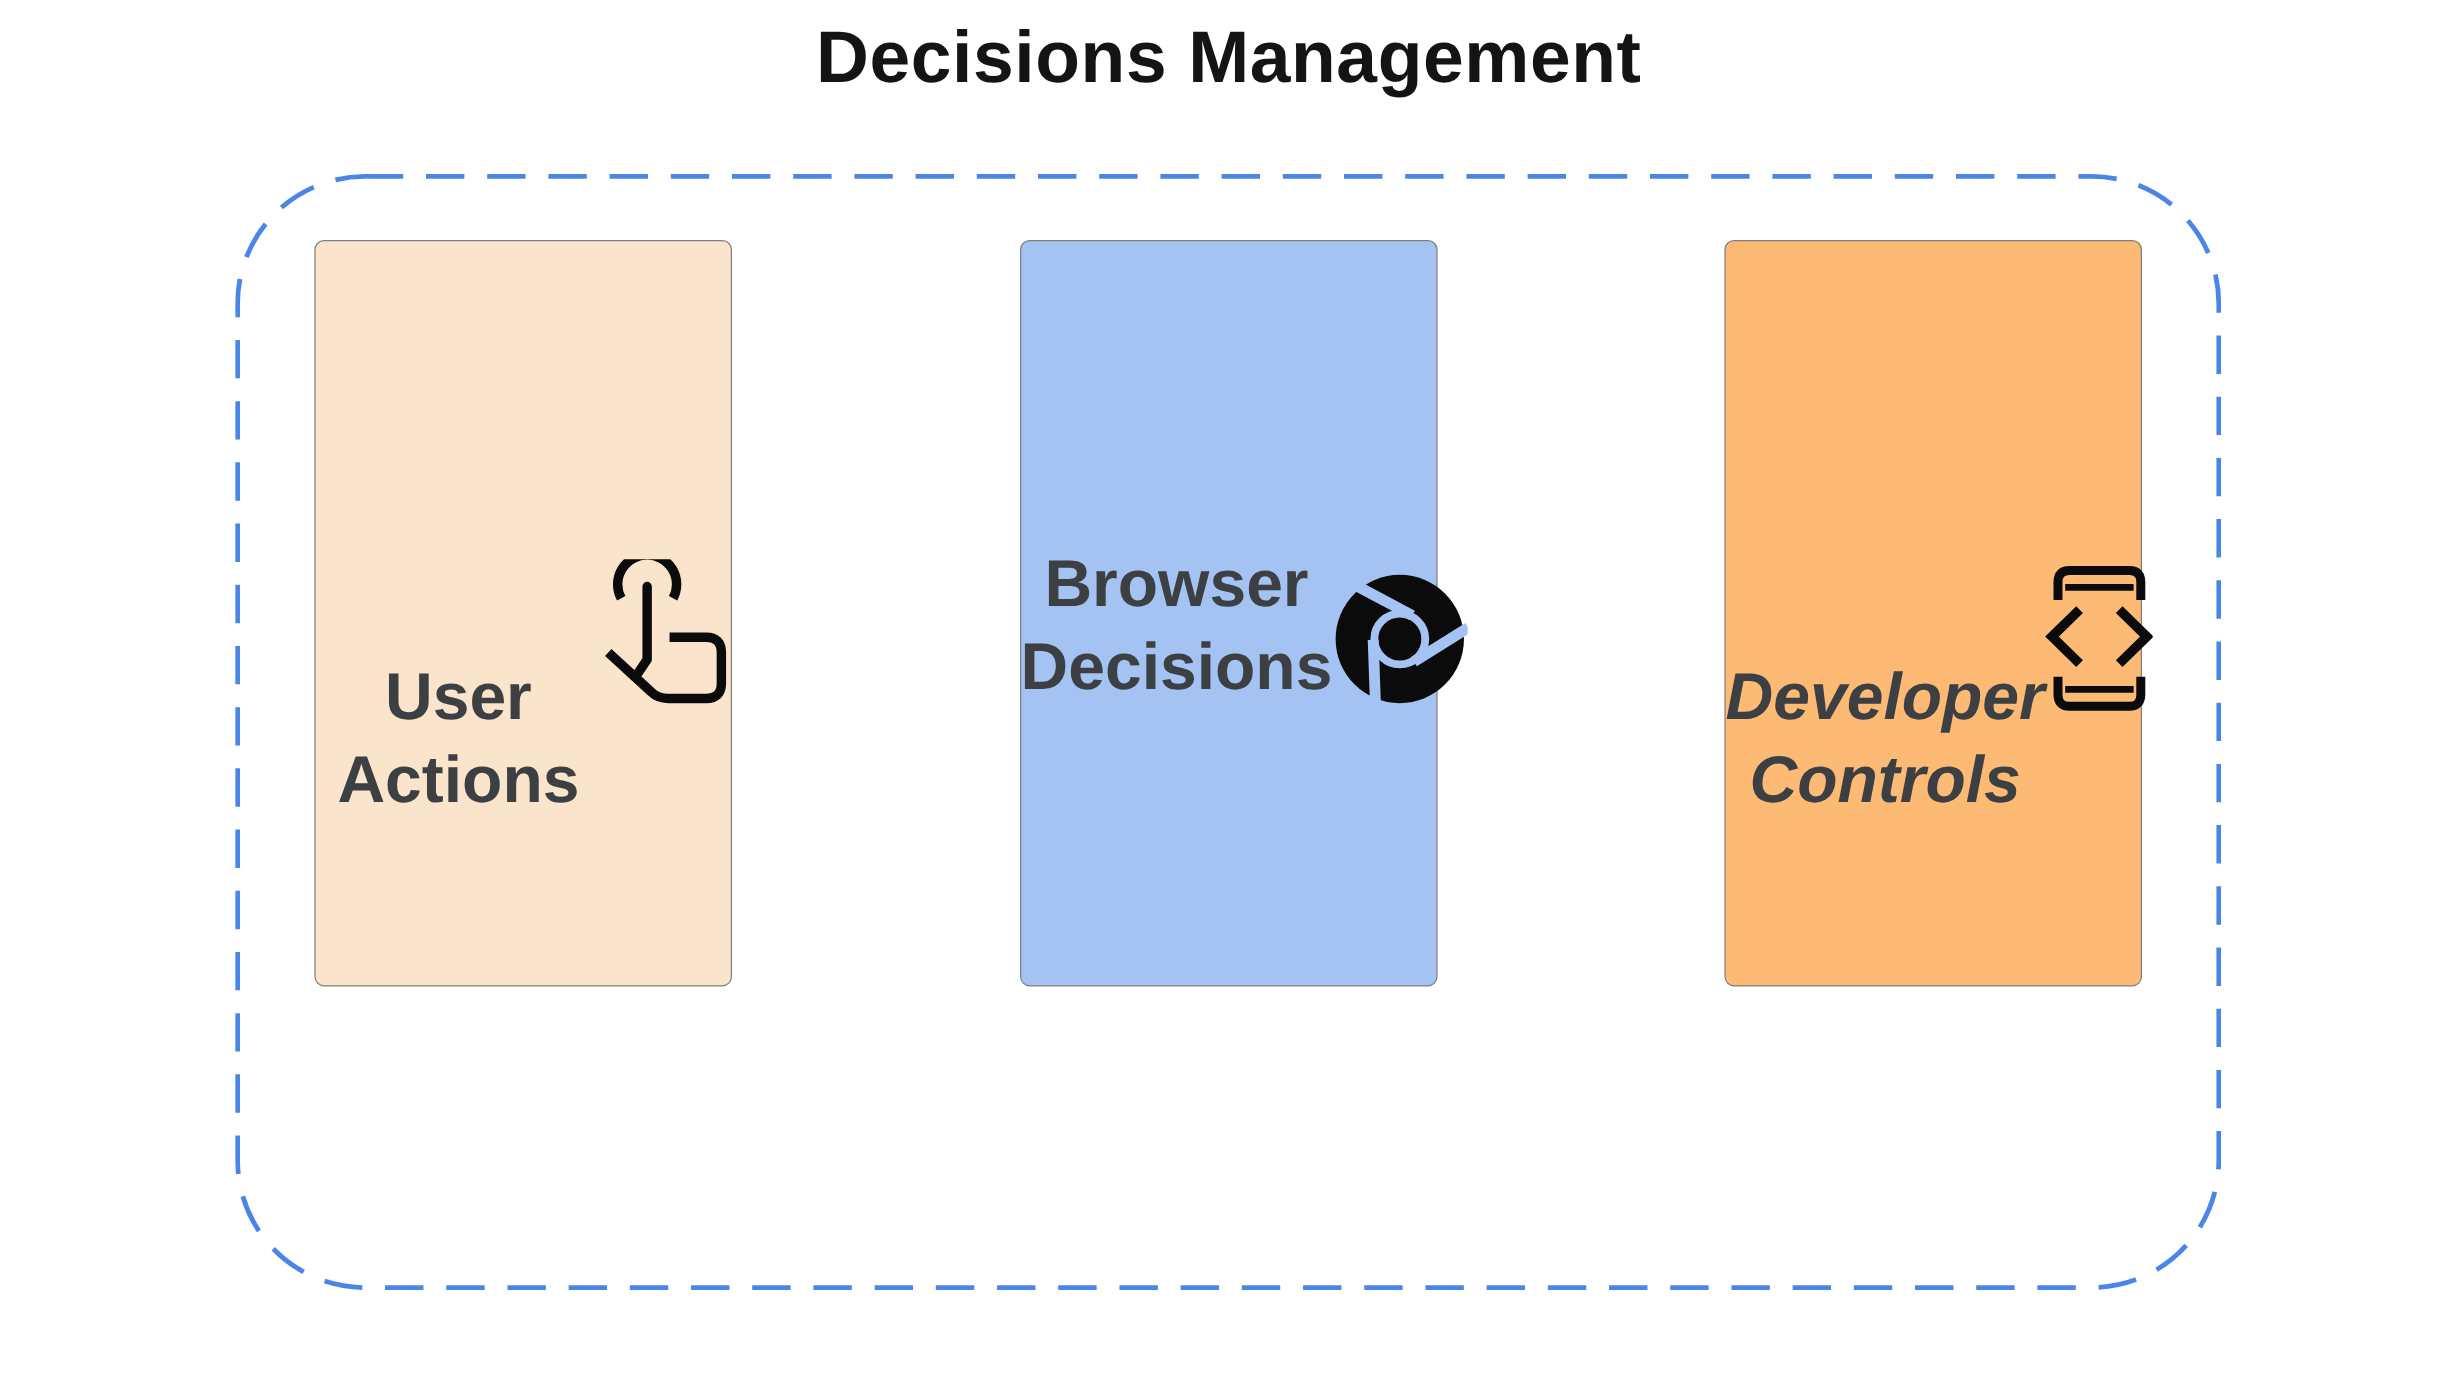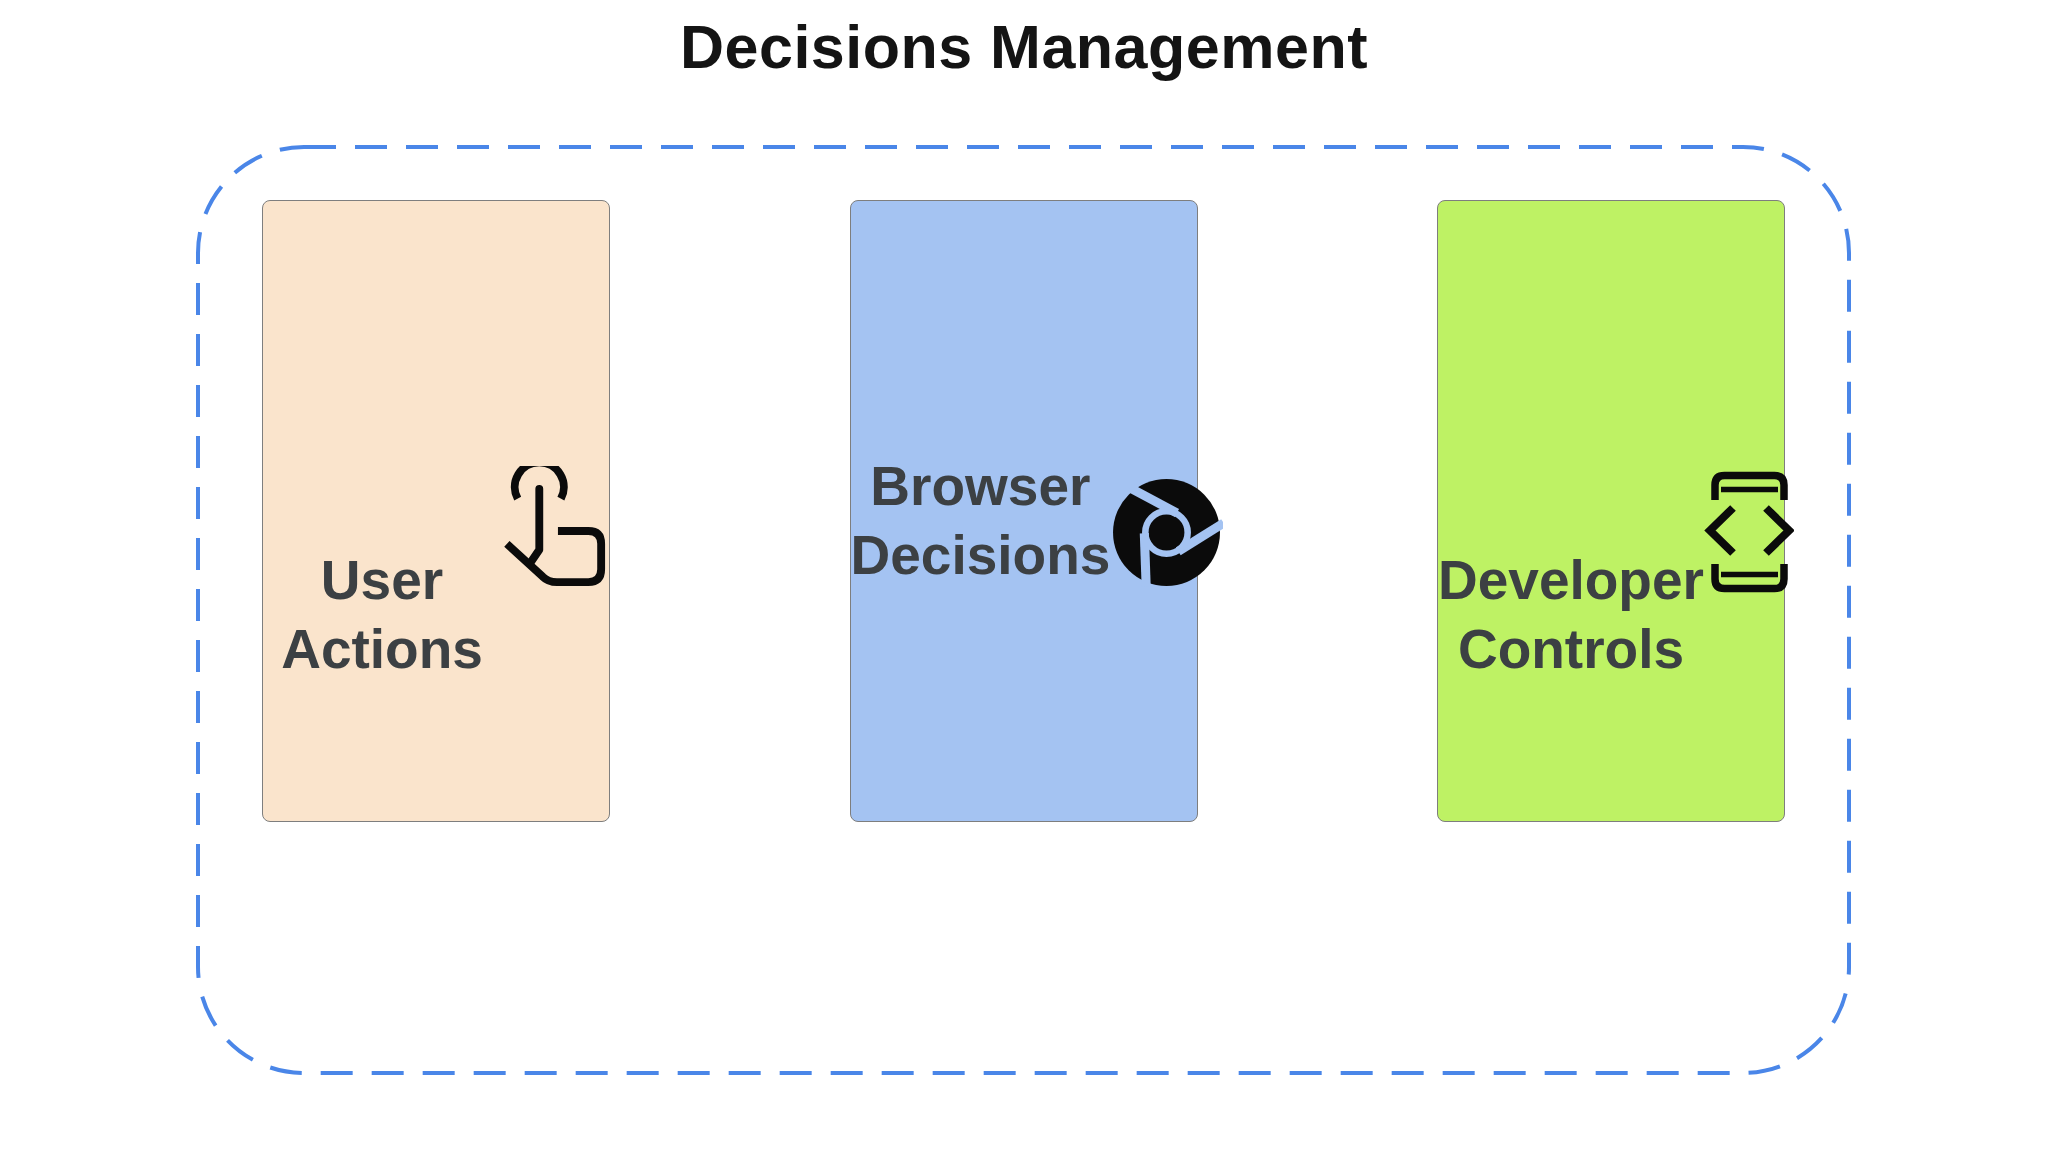--- a/index.html
+++ b/index.html
@@ -99,21 +99,21 @@
               </g>
             <g transform="rotate(268 56 56)">
                 <line x1="3" y1="34" x2="56" y2="34"></line>
               </g>
           </g>
           <circle class="chrome-gap" cx="56" cy="56" r="21" fill="none" stroke="#A4C3F2" stroke-width="6.5"></circle>
         </svg>
       </div>
     </div>
 
-    <div class="card" style="background: #bef264; border-color: rgb(126, 126, 126);">
+    <div class="card" style="background: #fdba74; border-color: rgb(126, 126, 126); font-style: italic;">
       <div class="card-label" style="color: rgb(60, 64, 67);">Developer Controls</div>
       <div class="card-icon" style="color: rgb(11, 11, 11);">
         <svg viewBox="0 0 90 122" width="90" height="122" aria-hidden="true">
           <path d="M 11,29 V 14 Q 11,4.5 20.5,4.5 H 70.5 Q 80,4.5 80,14 V 29" fill="none" stroke="currentColor" stroke-width="7.5" stroke-linecap="butt"></path>
           <path d="M 17,18.5 H 74" fill="none" stroke="currentColor" stroke-width="5.5"></path>
           <path d="M 29,37 L 6,59.5 L 29,82" fill="none" stroke="currentColor" stroke-width="8" stroke-linecap="butt" stroke-linejoin="miter"></path>
           <path d="M 62,37 L 85,59.5 L 62,82" fill="none" stroke="currentColor" stroke-width="8" stroke-linecap="butt" stroke-linejoin="miter"></path>
           <path d="M 11,93 V 108 Q 11,117.5 20.5,117.5 H 70.5 Q 80,117.5 80,108 V 93" fill="none" stroke="currentColor" stroke-width="7.5" stroke-linecap="butt"></path>
           <path d="M 17,103.5 H 74" fill="none" stroke="currentColor" stroke-width="5.5"></path>
         </svg>

